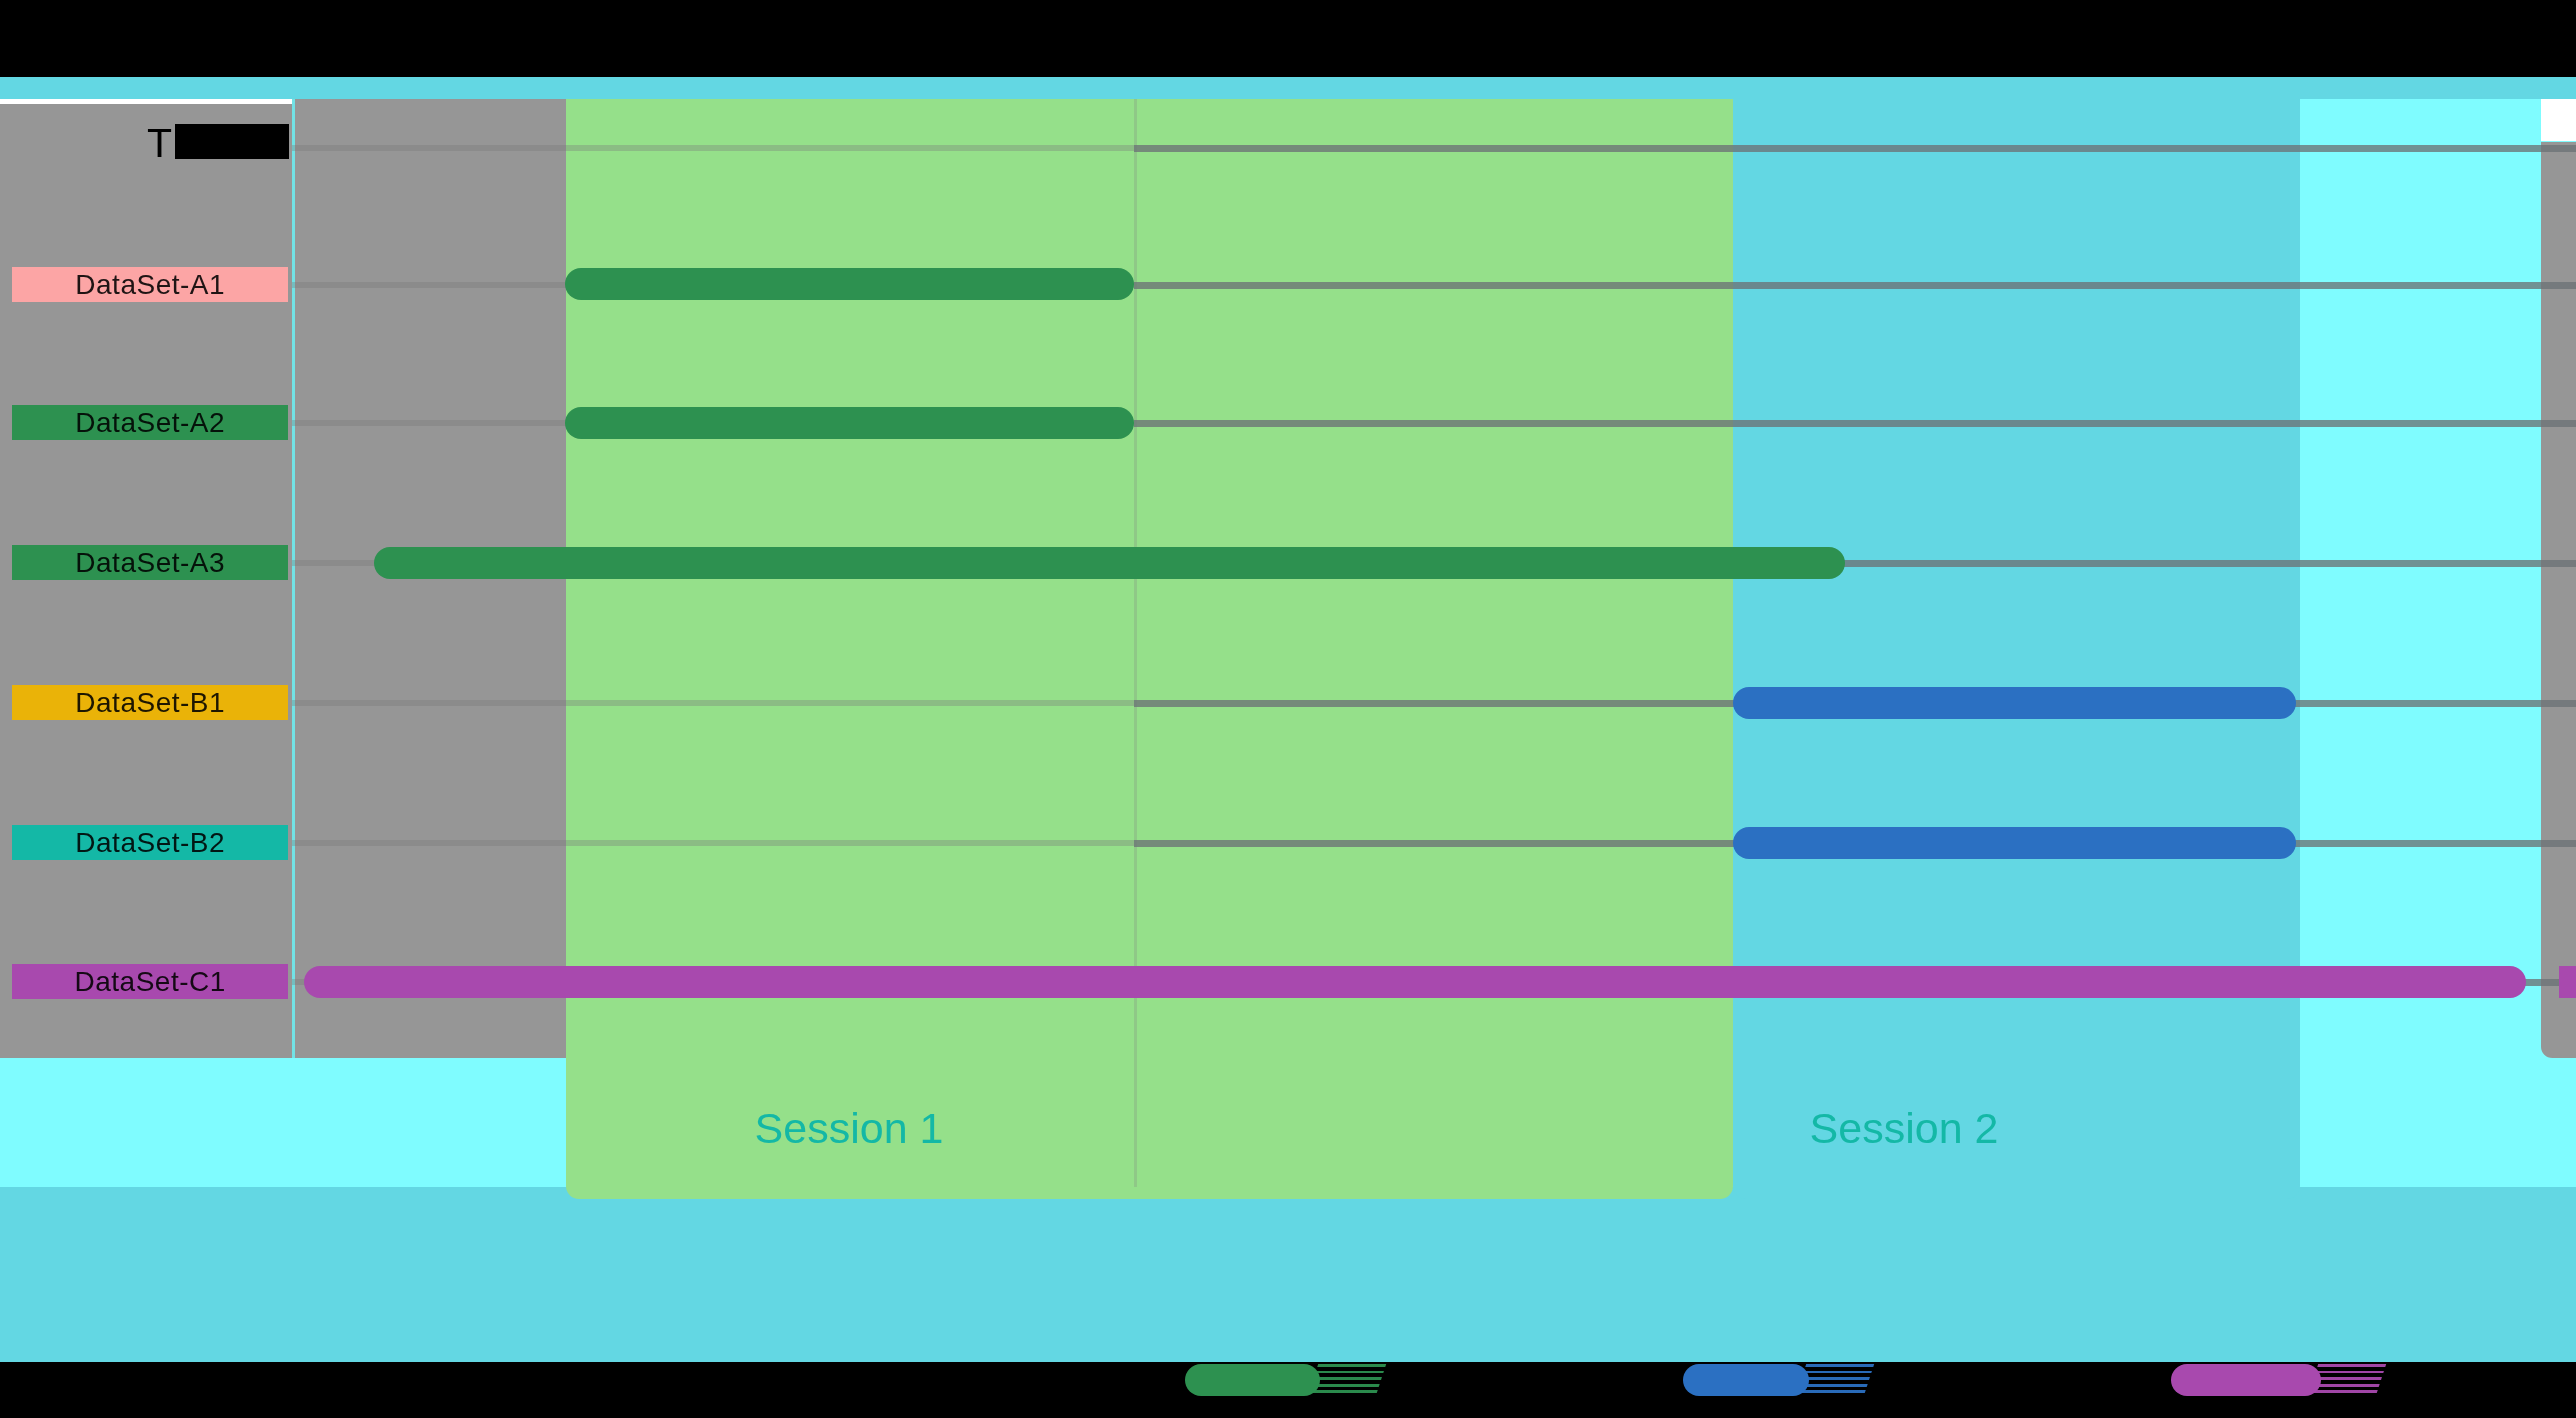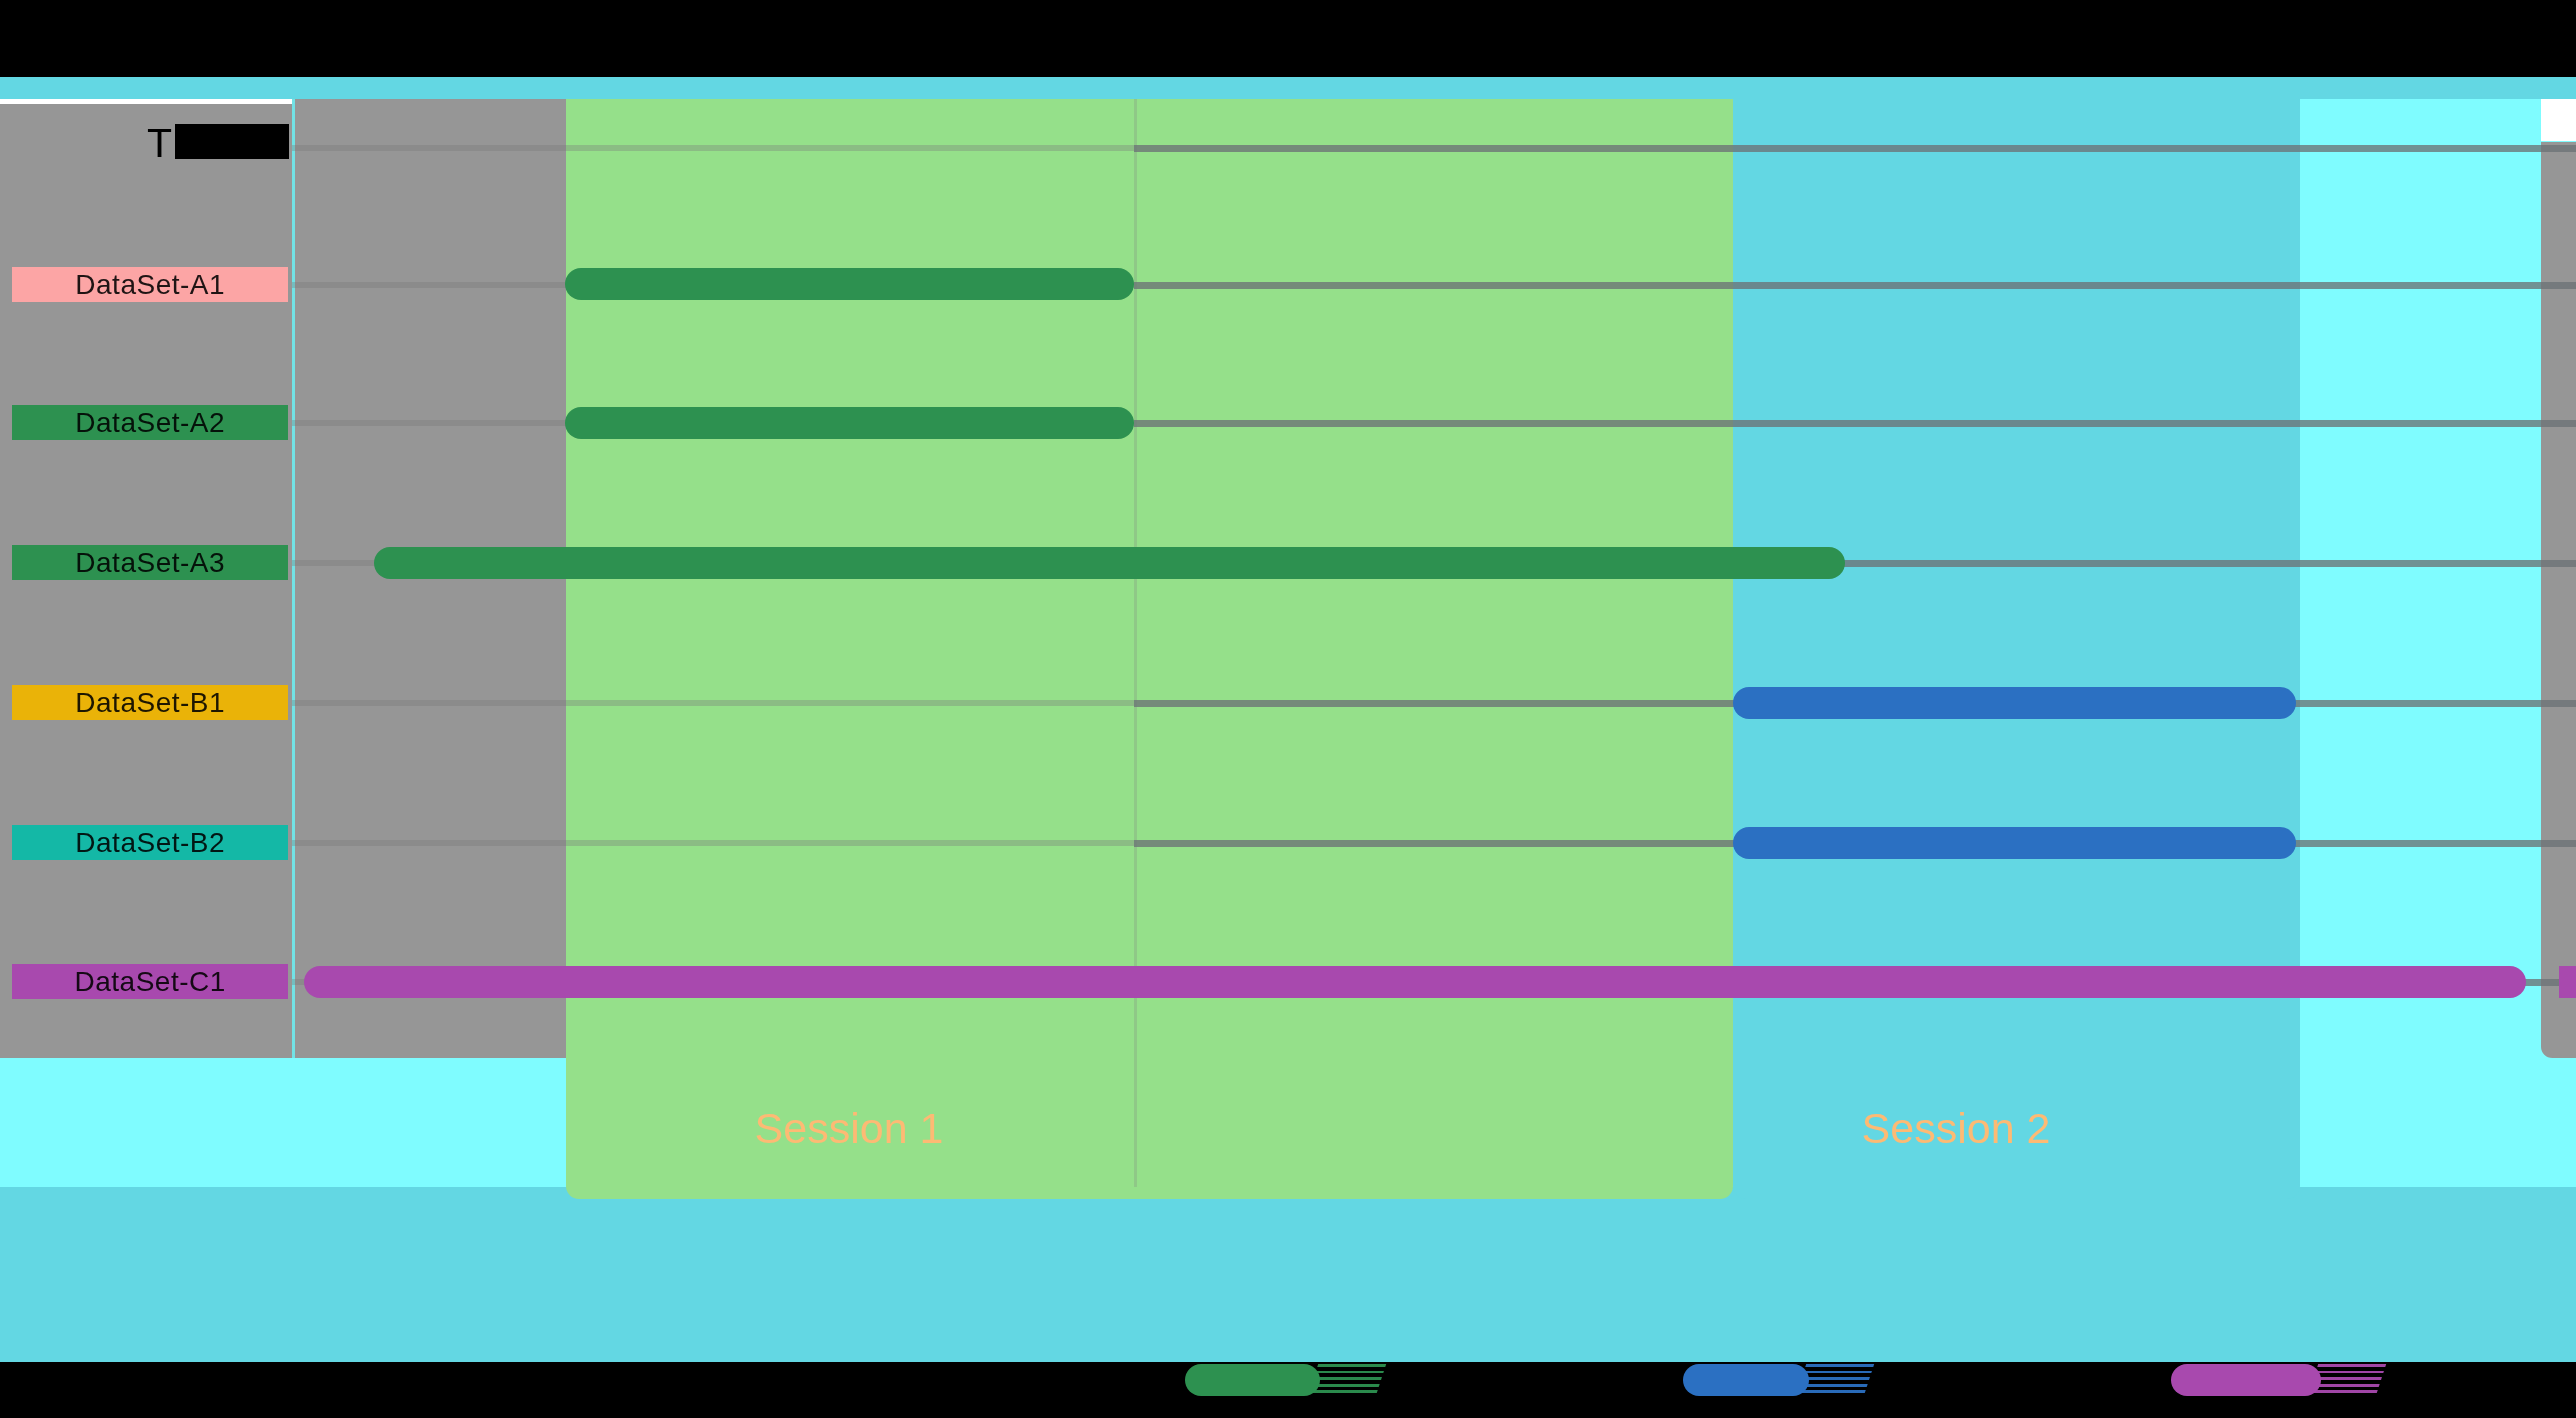--- a/index.html
+++ b/index.html
@@ -18,21 +18,21 @@
   #white-corner{left:2541px;top:99px;width:35px;height:42px;background:#ffffff;}
   #right-strip{left:2541px;top:142px;width:35px;height:916px;background:#969696;border-radius:0 0 0 11.3px;}
   #now-line{left:1134px;top:99px;width:2.8px;height:1088px;background:rgba(128,128,128,0.25);}
   .gridline-faint{left:292px;width:842px;height:5.6px;background:rgba(120,120,120,0.35);}
   .gridline-solid{left:1134px;width:1442px;height:6.6px;background:rgba(108,114,118,0.78);}
   .bar{height:32px;border-radius:16px;}
   .bar-sliver{height:32px;}
   .chip{left:12.2px;width:276px;height:35px;display:flex;align-items:center;justify-content:center;
         color:rgba(0,0,0,0.88);font-size:28px;letter-spacing:0.5px;white-space:nowrap;overflow:hidden;}
   .session-label{top:1100px;height:56px;line-height:56px;transform:translateX(-50%);
-                 color:#fdba74;font-size:43px;white-space:nowrap;}
+                 color:#14b8a6;font-size:43px;white-space:nowrap;}
   #task-header-label{left:147px;top:120px;color:#000;font-size:41px;font-weight:400;}
   #task-header-redaction{left:175px;top:124px;width:114px;height:35px;background:#000;}
   .legend-pill{top:1364px;height:32px;border-radius:16px;}
   .legend-hatch{top:1364px;height:32px;width:68px;transform:skewX(-18deg);opacity:0.95;}
   .legend-label{top:1364px;height:32px;color:#000;font-size:28px;line-height:32px;}
 </style>
 </head>
 <body>
 
 <div id="stage">
@@ -85,21 +85,21 @@
       <div class="abs chip" style="top: 685px; background: #eab308;">DataSet-B1</div>
       <div class="abs chip" style="top: 825px; background: #14b8a6;">DataSet-B2</div>
       <div class="abs chip" style="top: 964px; background: rgb(168, 73, 174);">DataSet-C1</div>
     </div>
 
   <div class="abs" id="task-header-label">T</div>
   <div class="abs" id="task-header-redaction"></div>
 
   <div id="session-labels-layer">
       <div class="abs session-label" style="left: 849px;">Session 1</div>
-      <div class="abs session-label" style="left: 1956px;">Session 2</div>
+      <div class="abs session-label" style="left: 1904px;">Session 2</div>
     </div>
   <div id="legend-layer">
       <div class="abs legend-pill" style="left: 1185px; width: 135px; background: rgb(45, 145, 80);"></div>
       <div class="abs legend-hatch" style="left: 1313px; background: repeating-linear-gradient(rgb(45, 145, 80) 0px, rgb(45, 145, 80) 2.8px, transparent 2.8px, transparent 6.6px);"></div>
       <div class="abs legend-label" style="left: 1395px;"></div>
       <div class="abs legend-pill" style="left: 1683px; width: 126px; background: rgb(43, 112, 194);"></div>
       <div class="abs legend-hatch" style="left: 1801px; background: repeating-linear-gradient(rgb(43, 112, 194) 0px, rgb(43, 112, 194) 2.8px, transparent 2.8px, transparent 6.6px);"></div>
       <div class="abs legend-label" style="left: 1883px;"></div>
       <div class="abs legend-pill" style="left: 2171px; width: 150px; background: rgb(168, 73, 174);"></div>
       <div class="abs legend-hatch" style="left: 2313px; background: repeating-linear-gradient(rgb(168, 73, 174) 0px, rgb(168, 73, 174) 2.8px, transparent 2.8px, transparent 6.6px);"></div>

